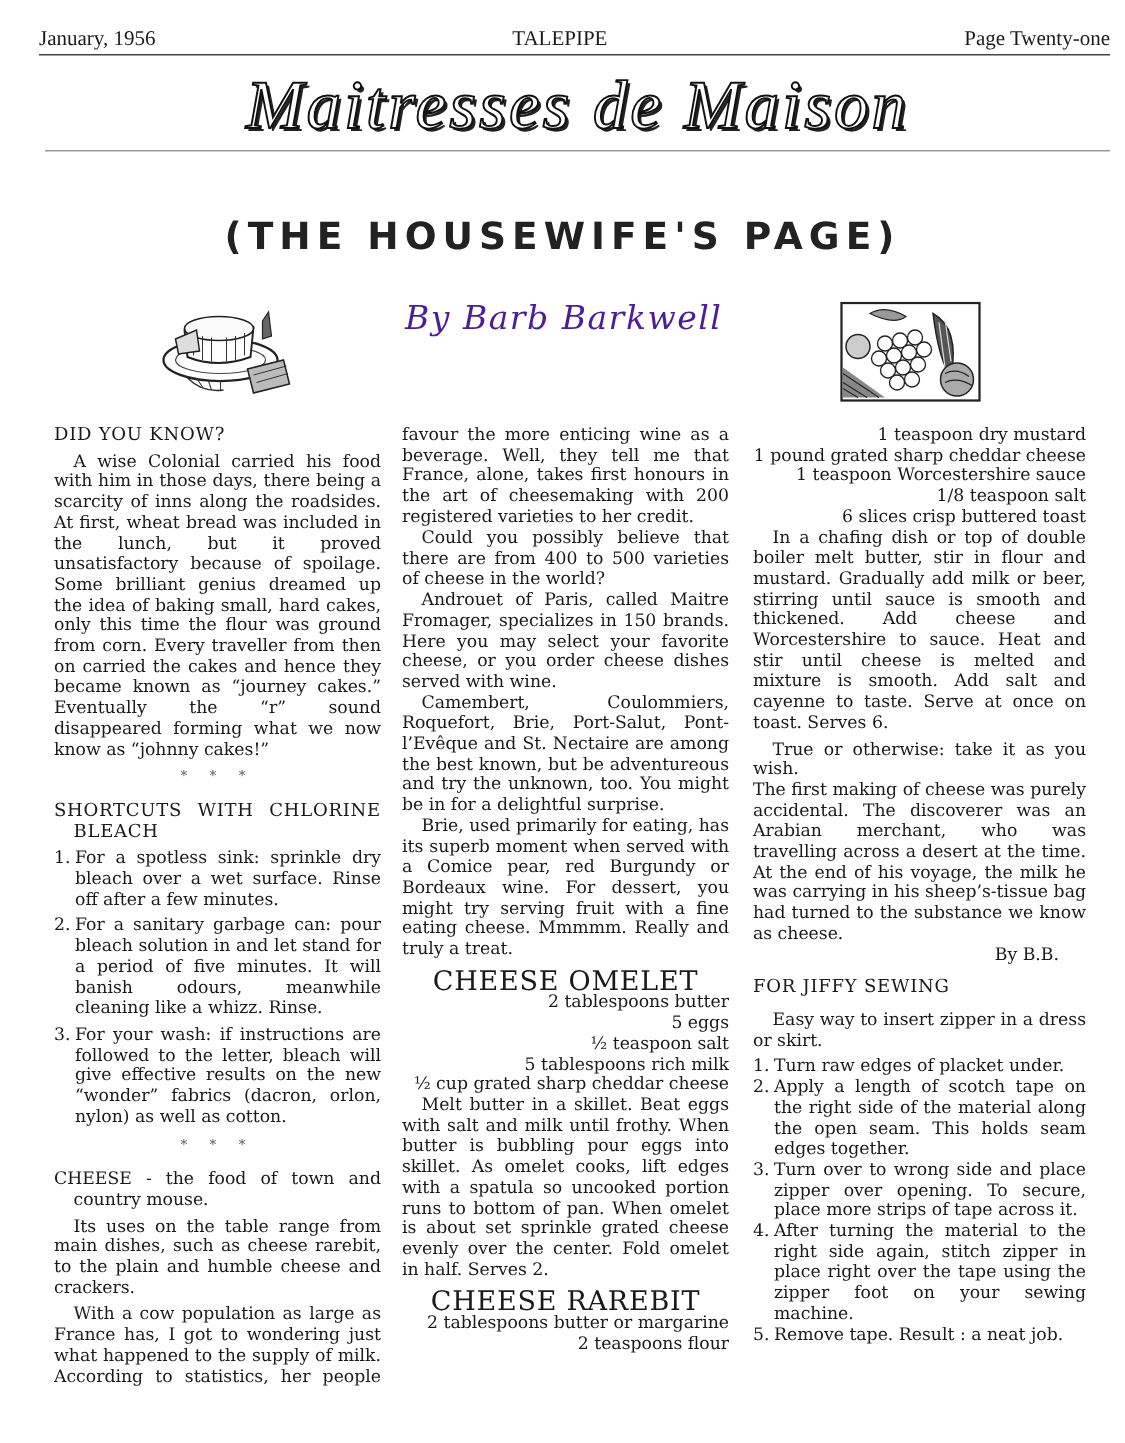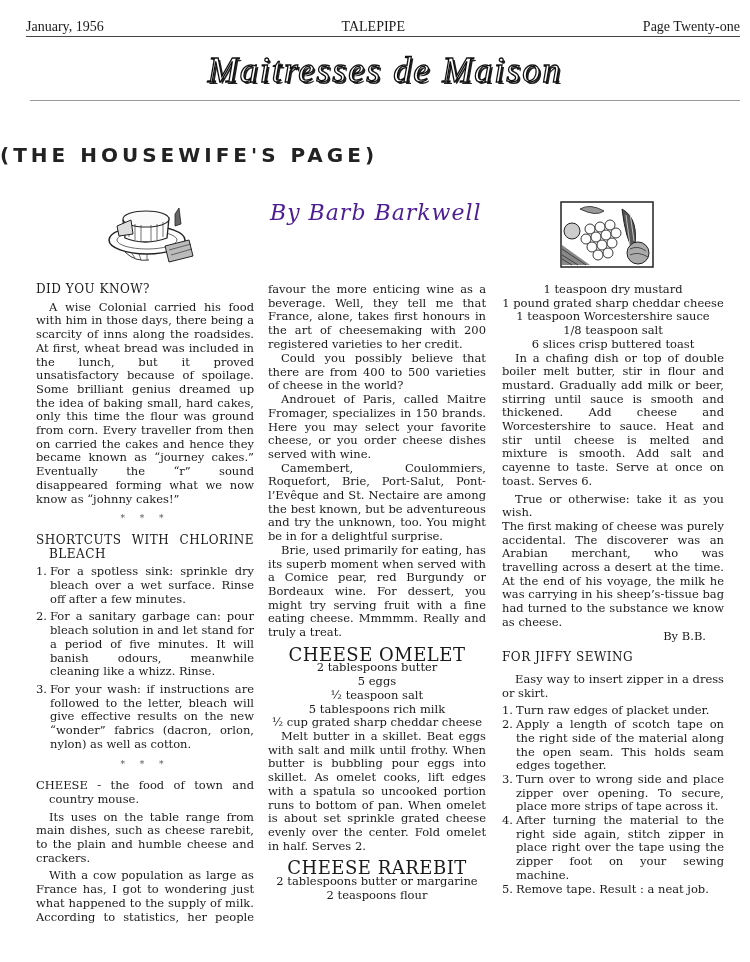--- a/index.html
+++ b/index.html
@@ -1,42 +1,42 @@
 <!DOCTYPE html>
 <html><head>
   <meta charset="utf-8">
   <style>
     html, body { margin: 0; padding: 0; background: #ffffff; }
     body { width: 750px; height: 962px; position: relative; overflow: hidden; color: #1a1a1a; font-family: "DejaVu Serif", serif; }
     .running-head { position: absolute; left: 26px; right: 10px; top: 14px; height: 20px; font-family: "Liberation Serif", serif; font-size: 14px; display: flex; justify-content: space-between; align-items: flex-end; border-bottom: 1.5px solid #444; padding-bottom: 2px; }
     .running-head span { line-height: 14px; }
-    .masthead { position: absolute; left: 40px; right: 20px; top: 40px; height: 60px; text-align: center; font-family: "Liberation Serif", serif; font-style: italic; font-size: 36px; letter-spacing: 2px; color: #fff; -webkit-text-stroke: 1.3px #111; text-shadow: 2px 2px 0 #222; line-height: 60px; }
+    .masthead { position: absolute; left: 40px; right: 20px; top: 40px; height: 60px; text-align: center; font-family: "Liberation Serif", serif; font-style: italic; font-size: 46px; letter-spacing: 2px; color: #fff; -webkit-text-stroke: 1.3px #111; text-shadow: 2px 2px 0 #222; line-height: 60px; }
     .masthead-rule { position: absolute; left: 30px; right: 10px; top: 100px; border-top: 1px solid #999; }
-    .subtitle { position: absolute; left: 0; right: 0; top: 143px; font-family: "DejaVu Sans", sans-serif; font-weight: bold; font-size: 20px; letter-spacing: 4px; color: #222; }
+    .subtitle { position: absolute; left: 0; right: 0; top: 143px; text-align: center; font-family: "DejaVu Sans", sans-serif; font-weight: bold; font-size: 25px; letter-spacing: 4px; color: #222; }
     .byline { position: absolute; left: 270px; top: 200px; font-family: "DejaVu Serif", serif; font-style: italic; font-size: 22px; color: #4c1d95; letter-spacing: 1px; }
     .illus { position: absolute; }
     .illus-cheese { left: 105px; top: 200px; width: 92px; height: 68px; }
     .illus-veg { left: 560px; top: 201px; width: 94px; height: 67px; }
 
     .col { position: absolute; top: 283px; font-size: 11.5px; line-height: 13.7px; text-align: justify; color: #1a1a1a; }
     .col-1 { left: 36px; width: 218px; }
     .col-2 { left: 268px; width: 218px; }
     .col-3 { left: 502px; width: 222px; }
     .col p { margin: 0; }
     .ind { text-indent: 13px; }
     .head { font-size: 12px; letter-spacing: 0.5px; margin: 0; }
     .head-hang { padding-left: 13px; text-indent: -13px; text-align: justify; }
     .stars { text-align: center; font-size: 9px; letter-spacing: 6px; color: #555; margin: 6px 0 8px 0; }
     .gap { height: 8px; }
     .gap-s { height: 4px; }
     ol.steps { list-style: none; margin: 0; padding: 0; }
     ol.steps li { position: relative; padding-left: 14px; margin: 0 0 4px 0; }
     ol.steps li .num { position: absolute; left: 0; top: 0; }
     .recipe-title { text-align: center; font-size: 18px; letter-spacing: 0.5px; margin: 0 0 2px 0; }
-    .ing { text-align: center; }
+    .ing { text-align: right; }
     .sig { text-align: right; padding-right: 18px; margin-top: 4px; }
   </style>
 </head>
 <body>
 
 <div class="running-head">
   <span>January, 1956</span>
   <span>TALEPIPE</span>
   <span>Page Twenty-one</span>
 </div>

